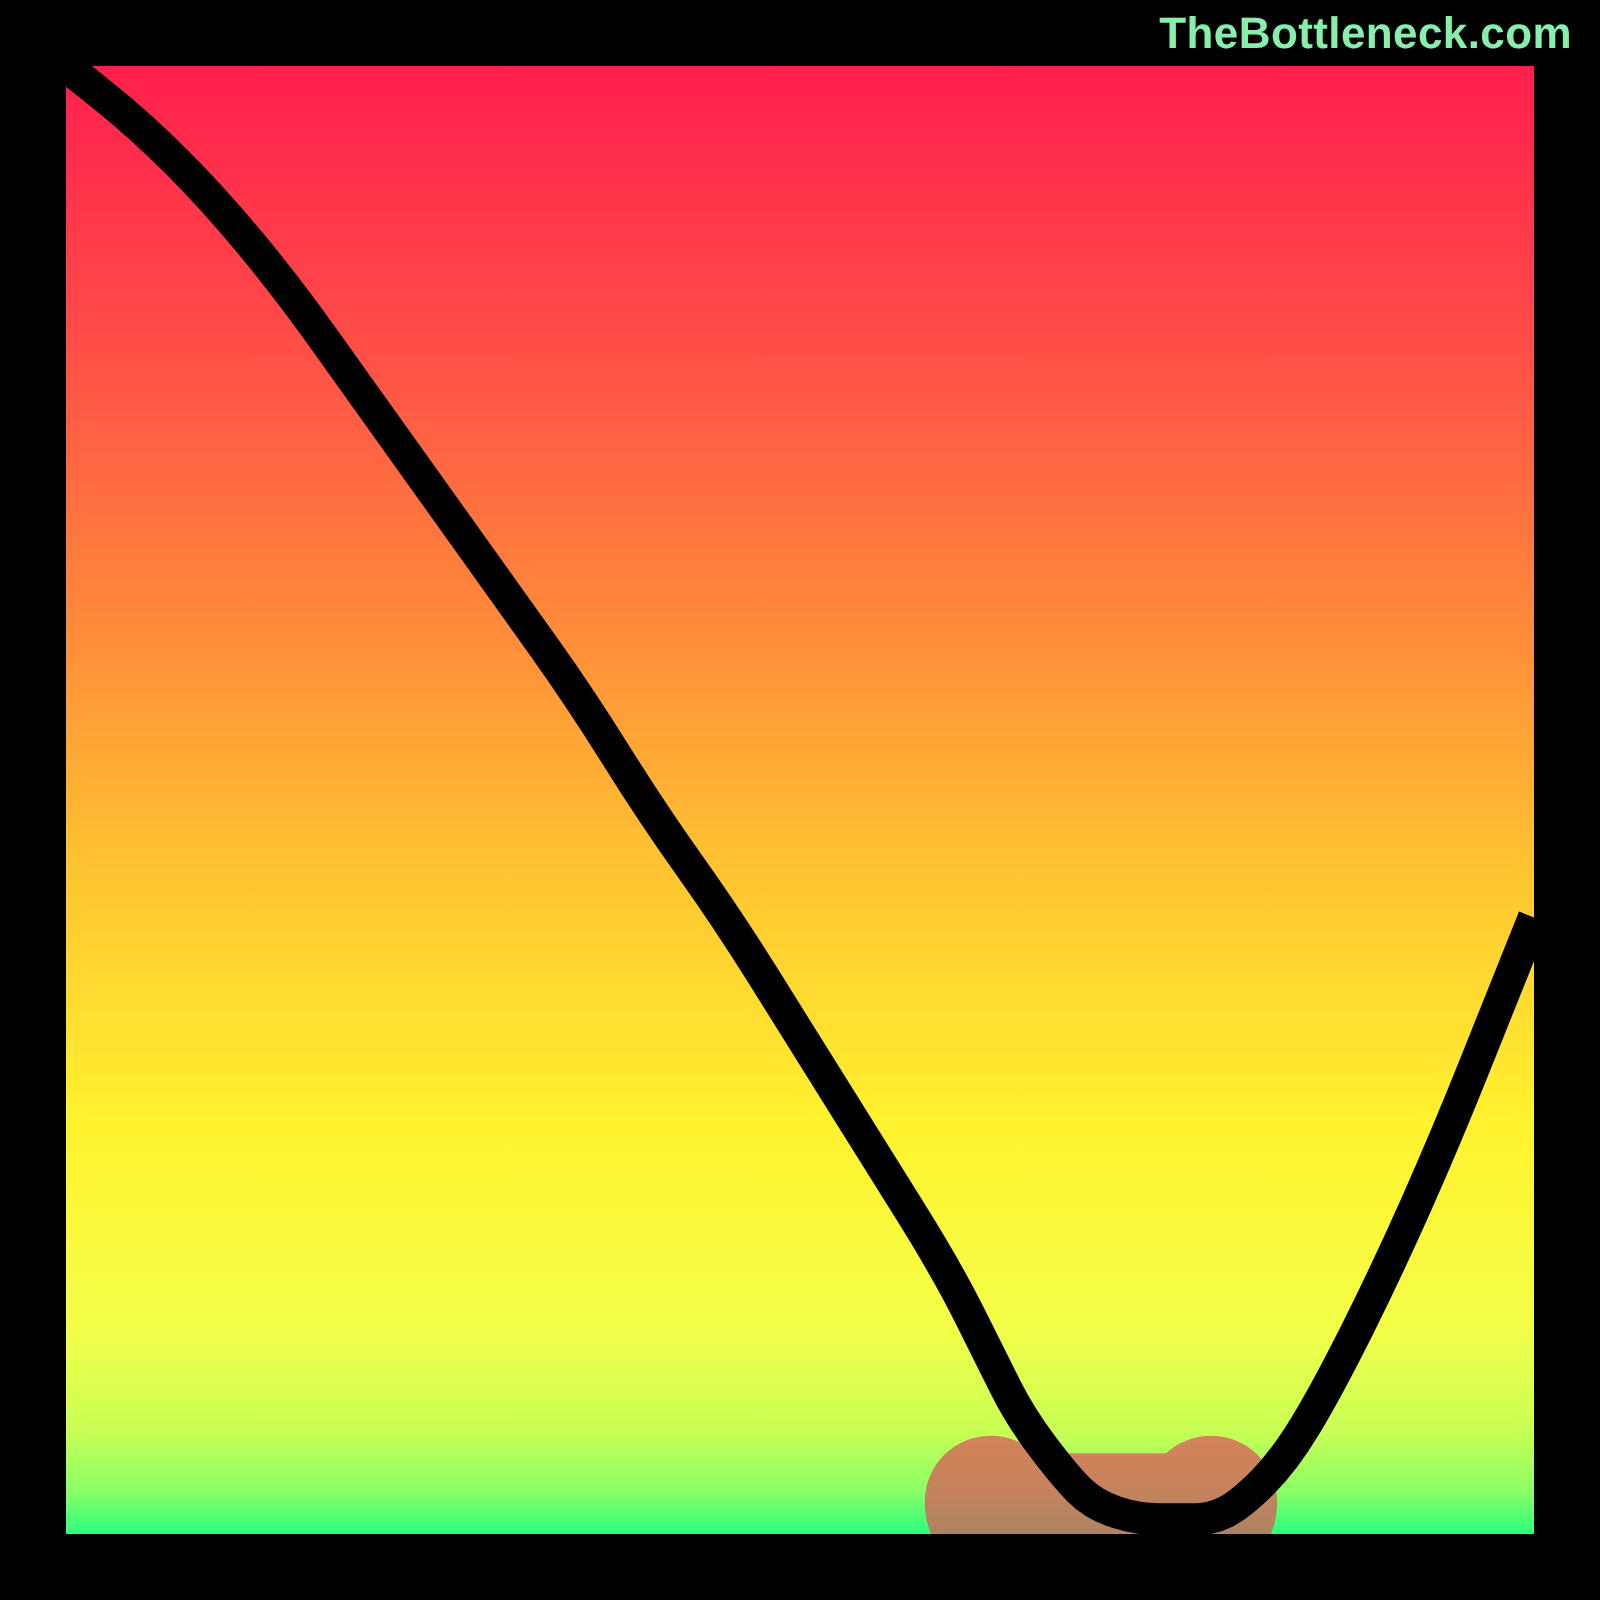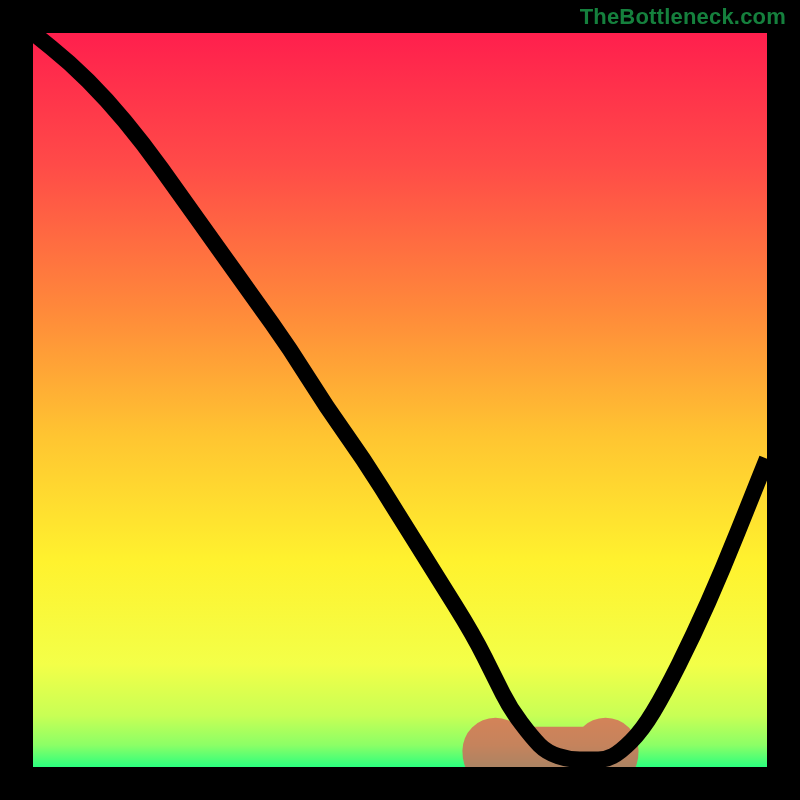--- a/index.html
+++ b/index.html
@@ -14,21 +14,21 @@
   .frame {
     position: relative;
     width: 800px;
     height: 800px;
     background: #000;
   }
   .watermark {
     position: absolute;
     top: 4px;
     right: 14px;
-    color: #15803d;
+    color: #86efac;
     font-size: 22px;
     font-weight: 600;
     letter-spacing: 0.2px;
     z-index: 20;
   }
   .plot-area {
     position: absolute;
     left: 33px;
     top: 33px;
     width: 734px;

